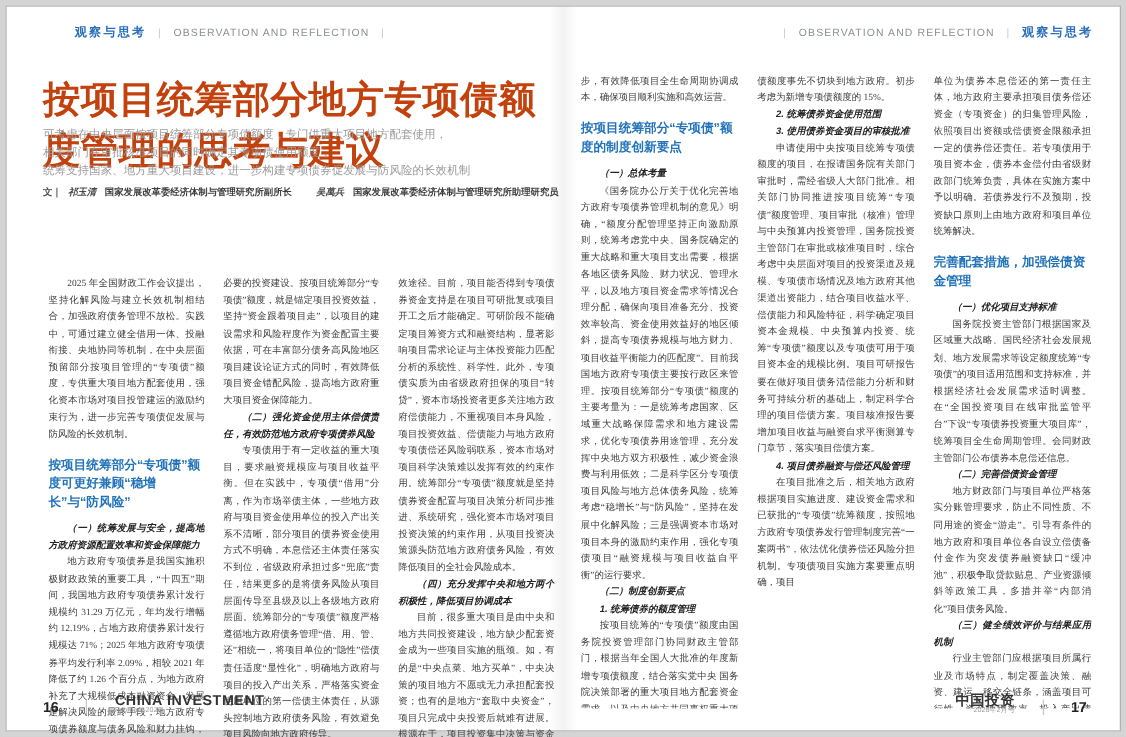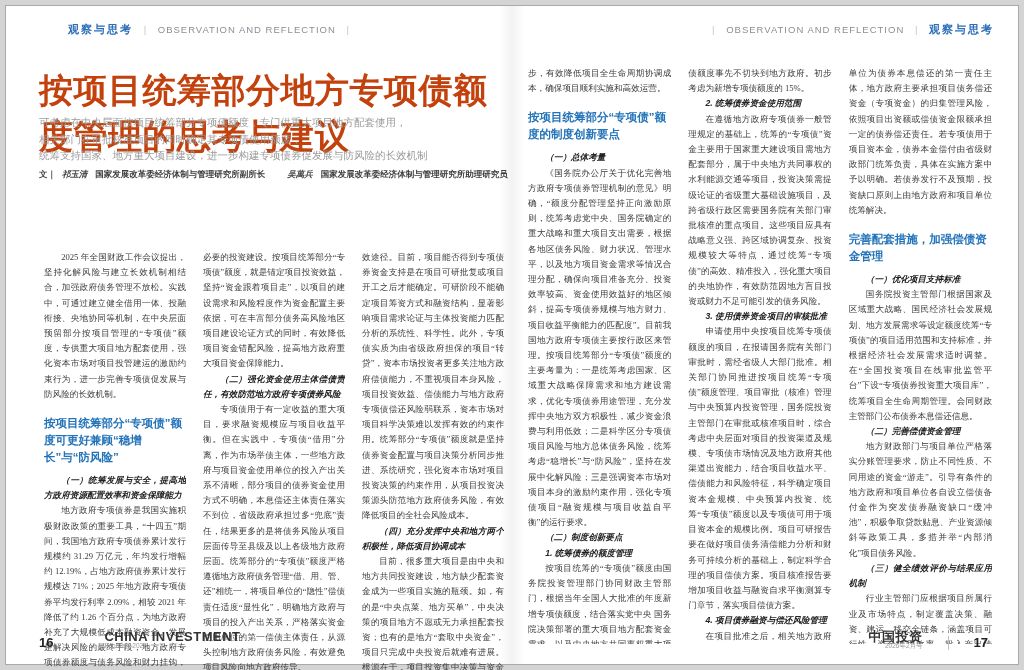--- a/index.html
+++ b/index.html
@@ -152,21 +152,20 @@
           <p class="h-blue">按项目统筹部分“专项债”额度的制度创新要点</p>
           <p class="h-bold">（一）总体考量</p>
           <p class="p-body">《国务院办公厅关于优化完善地方政府专项债券管理机制的意见》明确，“额度分配管理坚持正向激励原则，统筹考虑党中央、国务院确定的重大战略和重大项目支出需要，根据各地区债务风险、财力状况、管理水平，以及地方项目资金需求等情况合理分配，确保向项目准备充分、投资效率较高、资金使用效益好的地区倾斜，提高专项债券规模与地方财力、项目收益平衡能力的匹配度”。目前我国地方政府专项债主要按行政区来管理。按项目统筹部分“专项债”额度的主要考量为：一是统筹考虑国家、区域重大战略保障需求和地方建设需求，优化专项债券用途管理，充分发挥中央地方双方积极性，减少资金浪费与利用低效；二是科学区分专项债项目风险与地方总体债务风险，统筹考虑“稳增长”与“防风险”，坚持在发展中化解风险；三是强调资本市场对项目本身的激励约束作用，强化专项债项目“融资规模与项目收益自平衡”的运行要求。</p>
           <p class="h-bold">（二）制度创新要点</p>
           <p class="h-bold">1. 统筹债券的额度管理</p>
           <p class="p-body">按项目统筹的“专项债”额度由国务院投资管理部门协同财政主管部门，根据当年全国人大批准的年度新增专项债额度，结合落实党中央 国务院决策部署的重大项目地方配套资金需求，以及中央地方共同事权重大项目、国务院确定的债务高风险地区需提级论证的省级重大项目、中央支持地方推进区域协调发展重点项目等资金需求，综合确定当年由中央按项目统筹的专项债额度，并报国务院批准实施。按项目统筹的专项</p>
         </div>
       <div class="col">
           <p class="p-cont">债额度事先不切块到地方政府。初步考虑为新增专项债额度的 15%。</p>
           <p class="h-bold">2. 统筹债券资金使用范围</p>
-          <p class="p-body">在遵循地方政府专项债券一般管理规定的基础上，统筹的“专项债”资金主要用于国家重大建设项目需地方配套部分，属于中央地方共同事权的水利能源交通等项目，投资决策需提级论证的省级重大基础设施项目，及跨省级行政区需要国务院有关部门审批核准的重点项目。这些项目应具有战略意义强、跨区域协调复杂、投资规模较大等特点，通过统筹“专项债”的高效、精准投入，强化重大项目的央地协作，有效防范因地方盲目投资或财力不足可能引发的债务风险。</p>
           <p class="h-bold">3. 使用债券资金项目的审核批准</p>
           <p class="p-body">申请使用中央按项目统筹专项债额度的项目，在报请国务院有关部门审批时，需经省级人大部门批准。相关部门协同推进按项目统筹“专项债”额度管理、项目审批（核准）管理与中央预算内投资管理，国务院投资主管部门在审批或核准项目时，综合考虑中央层面对项目的投资渠道及规模、专项债市场情况及地方政府其他渠道出资能力，结合项目收益水平、偿债能力和风险特征，科学确定项目资本金规模、中央预算内投资、统筹“专项债”额度以及专项债可用于项目资本金的规模比例。项目可研报告要在做好项目债务清偿能力分析和财务可持续分析的基础上，制定科学合理的项目偿债方案。项目核准报告要增加项目收益与融资自求平衡测算专门章节，落实项目偿债方案。</p>
           <p class="h-bold">4. 项目债券融资与偿还风险管理</p>
           <p class="p-body">在项目批准之后，相关地方政府根据项目实施进度、建设资金需求和已获批的“专项债”统筹额度，按照地方政府专项债券发行管理制度完善“一案两书”，依法优化债券偿还风险分担机制。专项债项目实施方案要重点明确，项目</p>
         </div>
       <div class="col">
           <p class="p-cont">单位为债券本息偿还的第一责任主体，地方政府主要承担项目债务偿还资金（专项资金）的归集管理风险，依照项目出资额或偿债资金限额承担一定的债券偿还责任。若专项债用于项目资本金，债券本金偿付由省级财政部门统筹负责，具体在实施方案中予以明确。若债券发行不及预期，投资缺口原则上由地方政府和项目单位统筹解决。</p>
           <p class="h-blue">完善配套措施，加强偿债资金管理</p>
           <p class="h-bold">（一）优化项目支持标准</p>
           <p class="p-body">国务院投资主管部门根据国家及区域重大战略、国民经济社会发展规划、地方发展需求等设定额度统筹“专项债”的项目适用范围和支持标准，并根据经济社会发展需求适时调整。在“全国投资项目在线审批监管平台”下设“专项债券投资重大项目库”，统筹项目全生命周期管理。会同财政主管部门公布债券本息偿还信息。</p>

